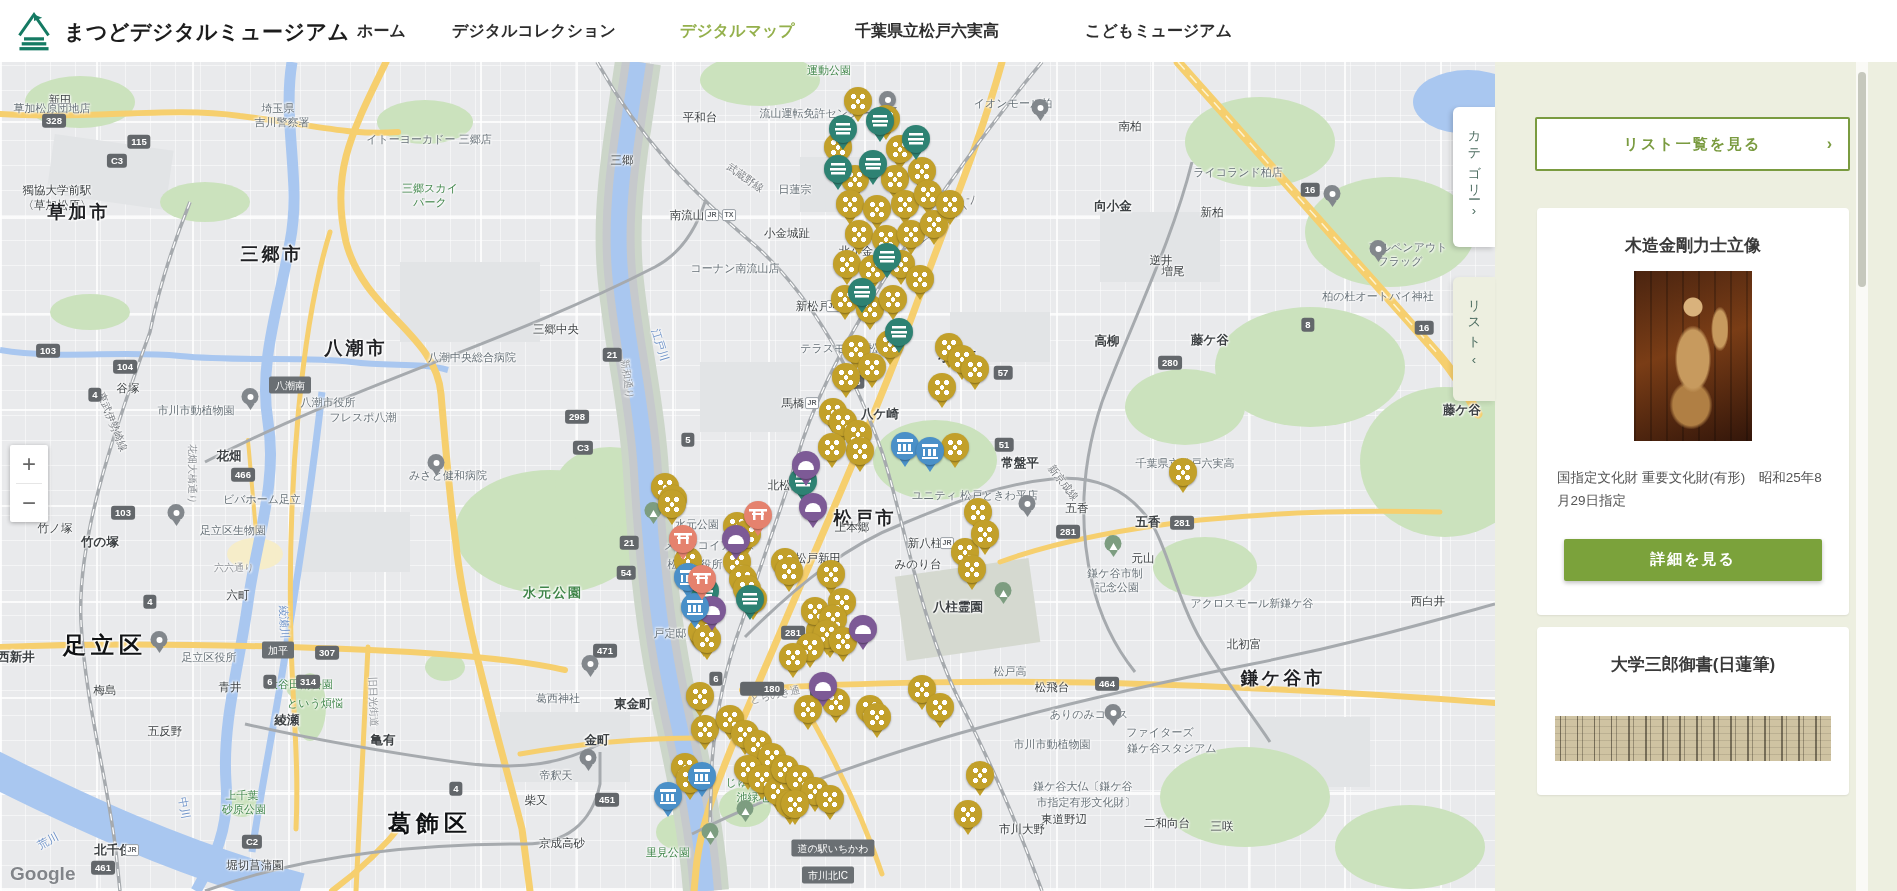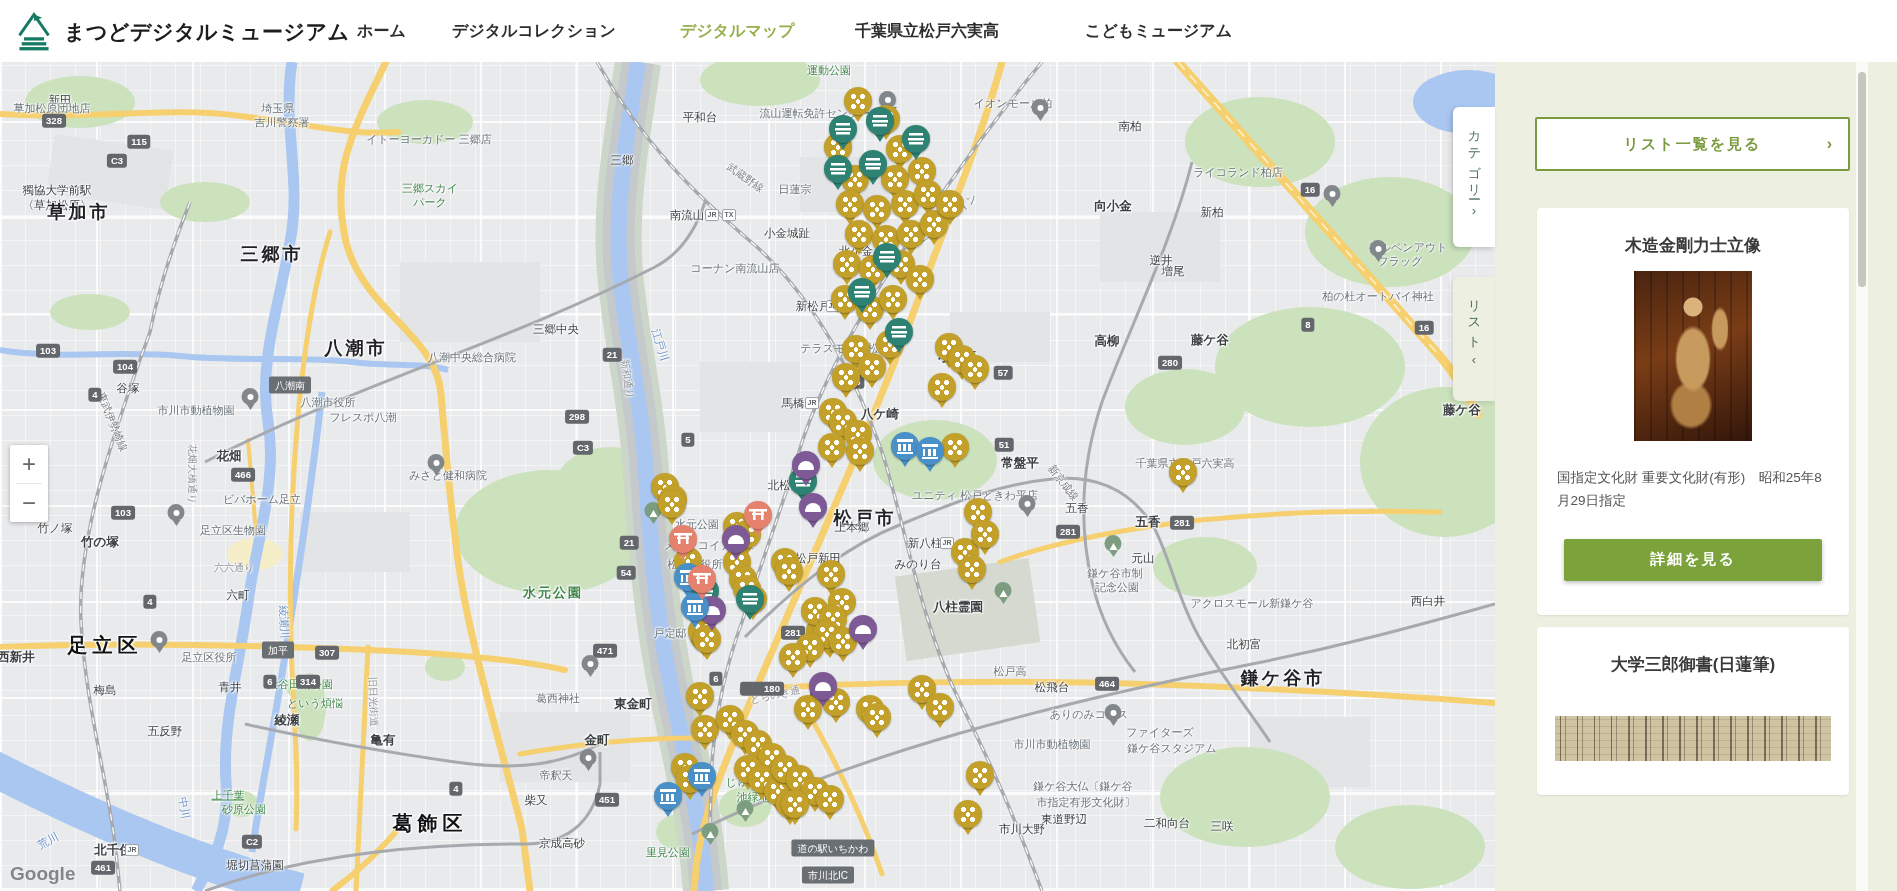--- a/index.html
+++ b/index.html
@@ -22,21 +22,21 @@
       repeating-linear-gradient(90deg,rgba(255,255,255,.5) 0 1.4px,transparent 1.4px 25px),
       #e9eaec;}
   .map svg{position:absolute;left:0;top:0;z-index:1;}
 
   .lbl{position:absolute;transform:translate(-50%,-50%);white-space:nowrap;z-index:2;
        font-size:11px;color:#70757a;
        text-shadow:0 0 2px #fff,0 0 3px #fff,1px 1px 2px #fff,-1px -1px 2px #fff;}
   .lbl.sta{font-size:11.5px;color:#3c4043;}
   .lbl.town{font-size:12.5px;font-weight:700;color:#3c4043;}
   .lbl.city{font-size:18px;font-weight:700;color:#202124;letter-spacing:3px;}
-  .lbl.big{font-size:20px;font-weight:700;color:#101214;letter-spacing:5px;}
+  .lbl.big{font-size:23px;font-weight:700;color:#101214;letter-spacing:5px;}
   .lbl.poi{font-size:11px;color:#667077;}
   .lbl.park{font-size:11px;color:#3f8549;}
   .lbl.parkb{font-size:13px;font-weight:700;color:#3f8549;letter-spacing:2px;}
   .lbl.water{font-size:11px;color:#6f93c8;}
   .lbl.road{font-size:10px;color:#8d9196;}
   .lbl.rail{font-size:10.5px;color:#75797e;}
 
   .shield{position:absolute;transform:translate(-50%,-50%);background:#63676b;color:#fff;
           font-size:9.5px;font-weight:700;padding:1px 4px;border-radius:3px;z-index:2;line-height:1.3;}
   .badge{position:absolute;transform:translate(-50%,-50%);background:#6a6f73;color:#fff;
@@ -309,21 +309,21 @@
       <span class="lbl big" style="left: 105px; top: 583px; position: absolute;">足立区</span>
       <span class="lbl poi" style="left: 209px; top: 595px; position: absolute;">足立区役所</span>
       <span class="lbl town" style="left: 16px; top: 595px; position: absolute;">西新井</span>
       <span class="lbl sta" style="left: 105px; top: 628px; position: absolute;">梅島</span>
       <span class="lbl sta" style="left: 165px; top: 669px; position: absolute;">五反野</span>
       <span class="lbl sta" style="left: 230px; top: 625px; position: absolute;">青井</span>
       <span class="lbl town" style="left: 287px; top: 658px; position: absolute;">綾瀬</span>
       <span class="lbl park" style="left: 315px; top: 641px; position: absolute;">という煩悩</span>
       <span class="lbl town" style="left: 383px; top: 678px; position: absolute;">亀有</span>
       <span class="lbl park" style="left: 300px; top: 622px; position: absolute;">大谷田南公園</span>
-      <span class="lbl park" style="left: 228px; top: 733px; position: absolute; text-decoration: underline;">上千葉</span>
+      <span class="lbl park" style="left: 242px; top: 733px; position: absolute;">上千葉</span>
       <span class="lbl park" style="left: 244px; top: 747px; position: absolute;">砂原公園</span>
       <span class="lbl town" style="left: 113px; top: 788px; position: absolute;">北千住</span>
       <span class="lbl sta" style="left: 255px; top: 803px; position: absolute;">堀切菖蒲園</span>
       <span class="lbl water" style="left: 48px; top: 779px; position: absolute; transform: translate(-50%, -50%) rotate(-28deg);">荒川</span>
       <span class="lbl water" style="left: 184px; top: 746px; position: absolute; transform: translate(-50%, -50%) rotate(80deg);">中川</span>
       <span class="lbl big" style="left: 430px; top: 761px; position: absolute;">葛飾区</span>
       <span class="lbl poi" style="left: 556px; top: 713px; position: absolute;">帝釈天</span>
       <span class="lbl sta" style="left: 536px; top: 738px; position: absolute;">柴又</span>
       <span class="lbl poi" style="left: 558px; top: 621px; position: absolute; margin-top: 15px;">葛西神社</span>
       <span class="lbl town" style="left: 597px; top: 678px; position: absolute;">金町</span>

